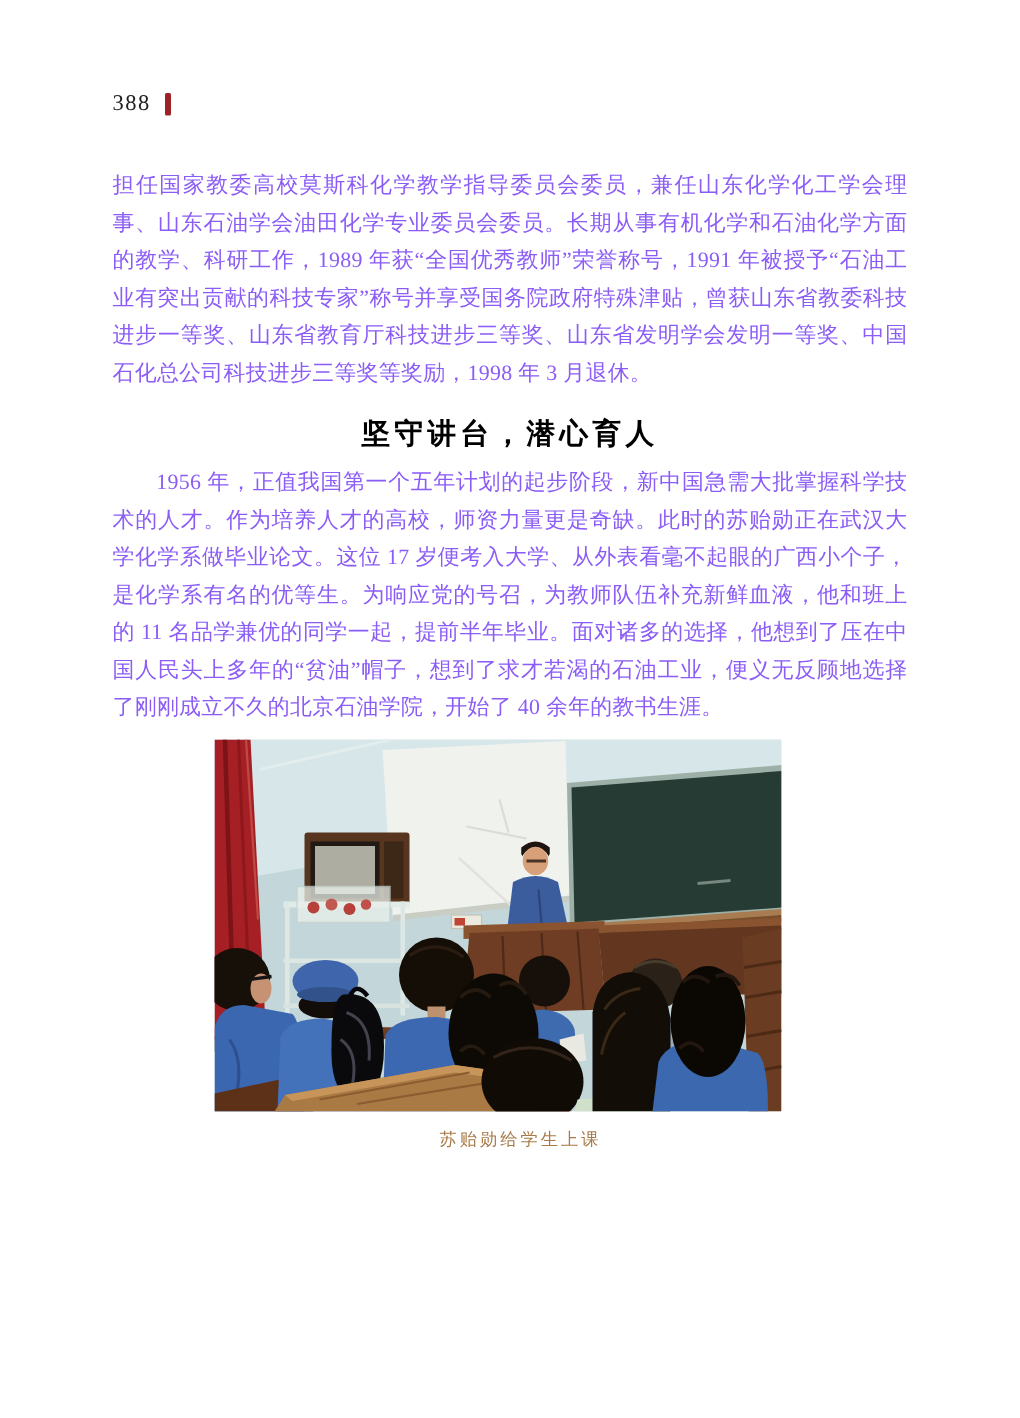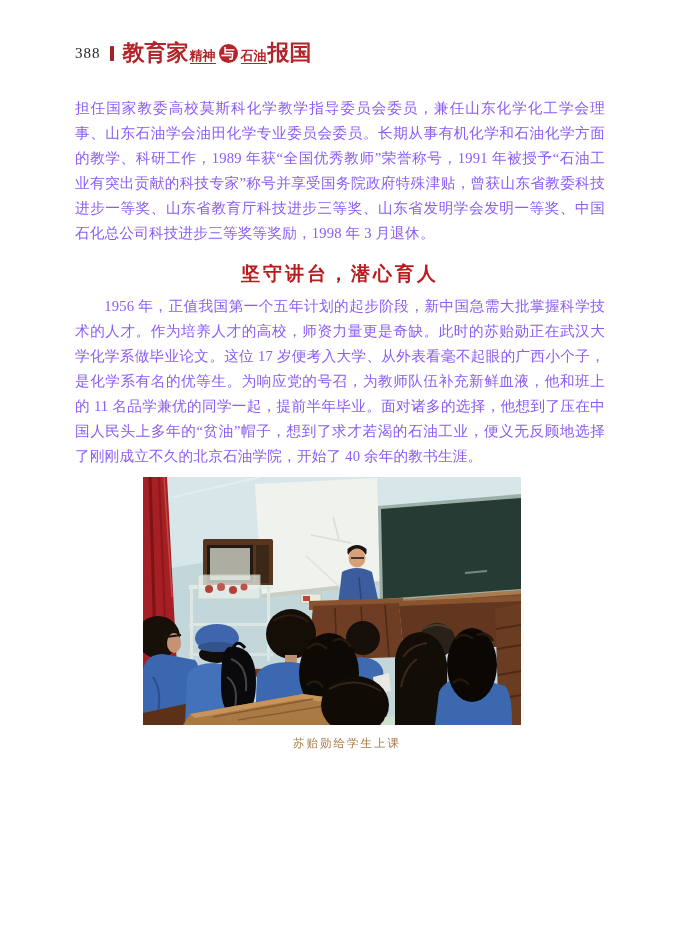--- a/index.html
+++ b/index.html
@@ -2,55 +2,48 @@
 <html><head>
 <meta charset="utf-8">
 <style>
   html,body{margin:0;padding:0;}
   body{
     width:680px;height:945px;background:#ffffff;position:relative;overflow:hidden;
     font-family:"Liberation Serif","DejaVu Serif",serif;
   }
   .content{padding:0 75px;}
   
-  .page-header{display:flex;align-items:center;gap:9px;padding-top:36px;height:34px;}
+  .page-header{display:flex;align-items:center;gap:9px;padding-top:52px;height:34px;}
   .page-num{font-size:15px;color:#1f1f1f;letter-spacing:1px;}
   .red-bar{width:4px;height:15px;background:#9e2227;border-radius:1px;}
   .logo{display:flex;align-items:center;color:#b2252a;font-weight:bold;line-height:1;}
   .logo-big{font-size:22px;letter-spacing:0px;}
   .logo-small{font-size:13px;margin:6px 1px 0 1px;border-bottom:1px solid #b2252a;padding-bottom:1px;}
   .logo-yu{width:19px;height:19px;border-radius:50%;background:#b2252a;color:#fff;
     display:flex;align-items:center;justify-content:center;font-size:13px;margin:0 2px;}
   
   .para{font-size:14.6px;line-height:25px;color:#8b5cf6;text-align:justify;margin:0;
     letter-spacing:0.2px;}
   .para.first{margin-top:26px;}
   .para.indent{text-indent:2em;}
   .section-heading{margin:13px 0 5px 0;text-align:center;font-size:19px;font-weight:600;
-    color:#b91c1c;letter-spacing:3px;line-height:30px;}
+    color:#000000;letter-spacing:3px;line-height:30px;}
   
   figure{margin:8px 0 0 68px;width:408px;}
   figure svg{display:block;}
   figcaption{margin-top:11px;text-align:center;font-size:11.5px;color:#a87a48;letter-spacing:2px;}
 </style>
 </head>
 <body>
 
 <div class="content">
 
   <div class="page-header">
     <span class="page-num">388</span>
     <span class="red-bar"></span>
-    <span class="logo">
-      <span class="logo-big">教育家</span>
-      <span class="logo-small">精神</span>
-      <span class="logo-yu">与</span>
-      <span class="logo-small">石油</span>
-      <span class="logo-big">报国</span>
-    </span>
   </div>
 
   <p class="para first">担任国家教委高校莫斯科化学教学指导委员会委员，兼任山东化学化工学会理事、山东石油学会油田化学专业委员会委员。长期从事有机化学和石油化学方面的教学、科研工作，1989 年获“全国优秀教师”荣誉称号，1991 年被授予“石油工业有突出贡献的科技专家”称号并享受国务院政府特殊津贴，曾获山东省教委科技进步一等奖、山东省教育厅科技进步三等奖、山东省发明学会发明一等奖、中国石化总公司科技进步三等奖等奖励，1998 年 3 月退休。</p>
 
   <h2 class="section-heading">坚守讲台，潜心育人</h2>
 
   <p class="para indent">1956 年，正值我国第一个五年计划的起步阶段，新中国急需大批掌握科学技术的人才。作为培养人才的高校，师资力量更是奇缺。此时的苏贻勋正在武汉大学化学系做毕业论文。这位 17 岁便考入大学、从外表看毫不起眼的广西小个子，是化学系有名的优等生。为响应党的号召，为教师队伍补充新鲜血液，他和班上的 11 名品学兼优的同学一起，提前半年毕业。面对诸多的选择，他想到了压在中国人民头上多年的“贫油”帽子，想到了求才若渴的石油工业，便义无反顾地选择了刚刚成立不久的北京石油学院，开始了 40 余年的教书生涯。</p>
 
   <figure>
     <svg width="378" height="248" viewBox="0 0 378 248">

